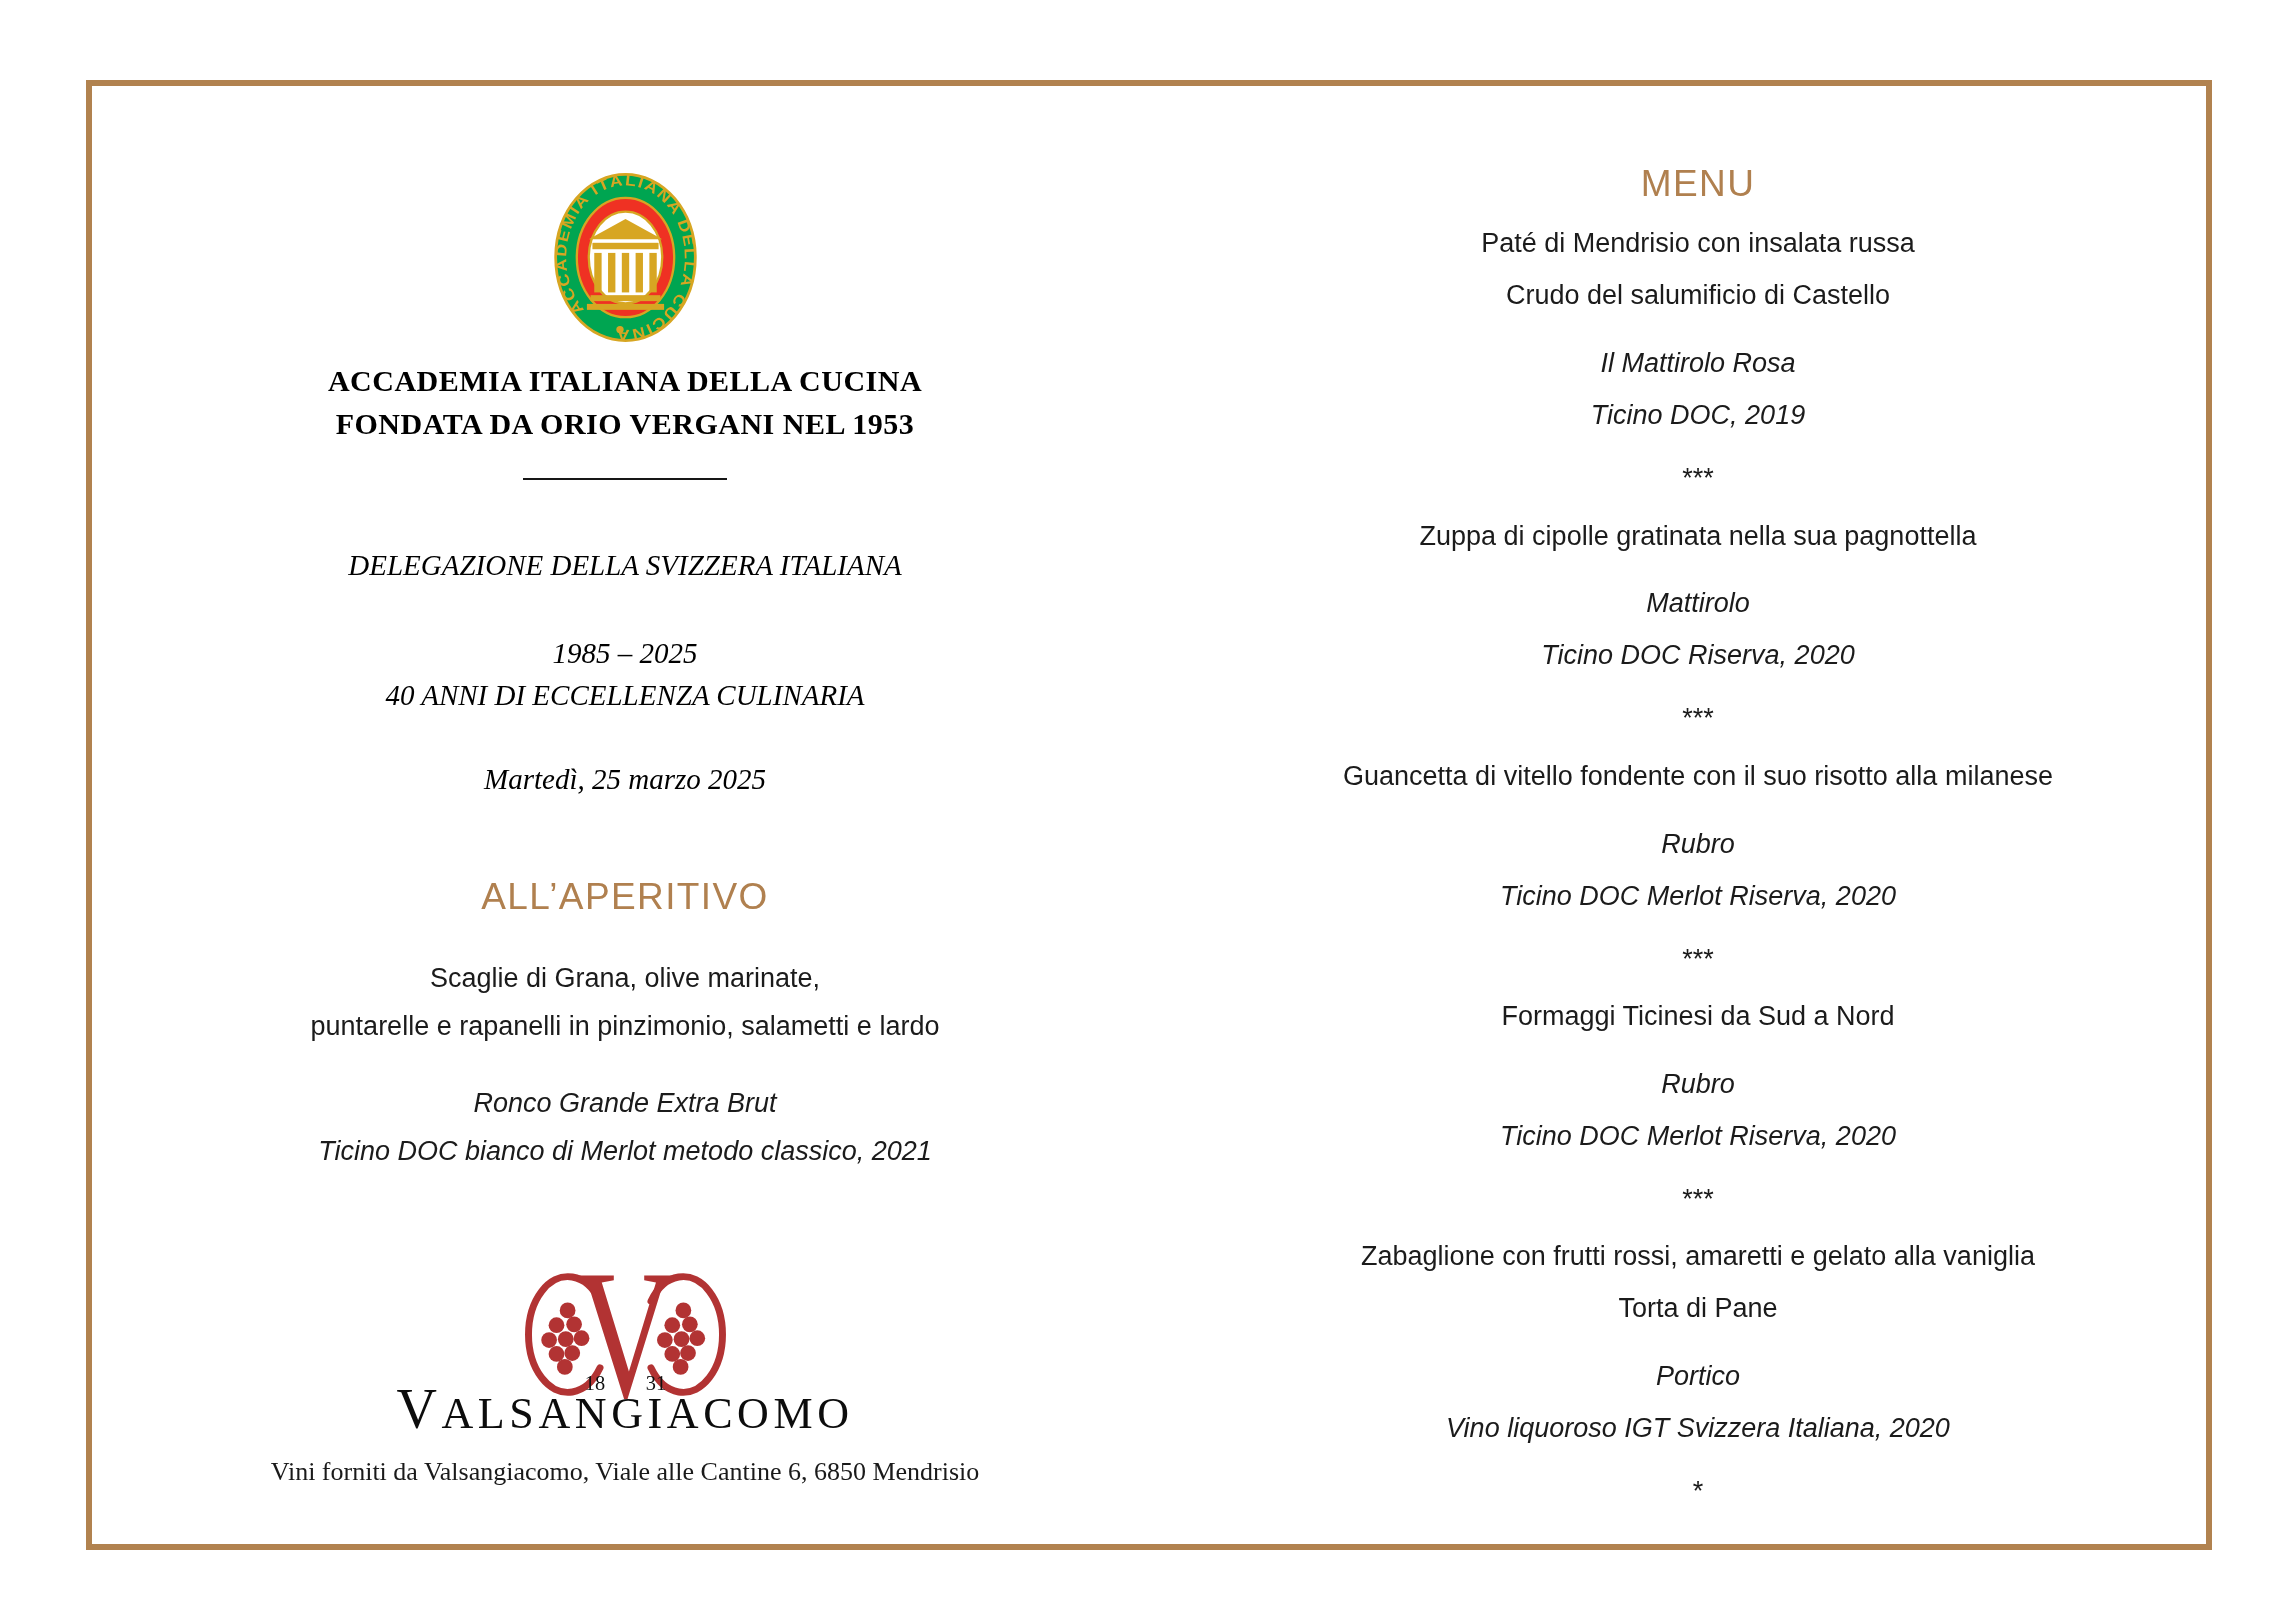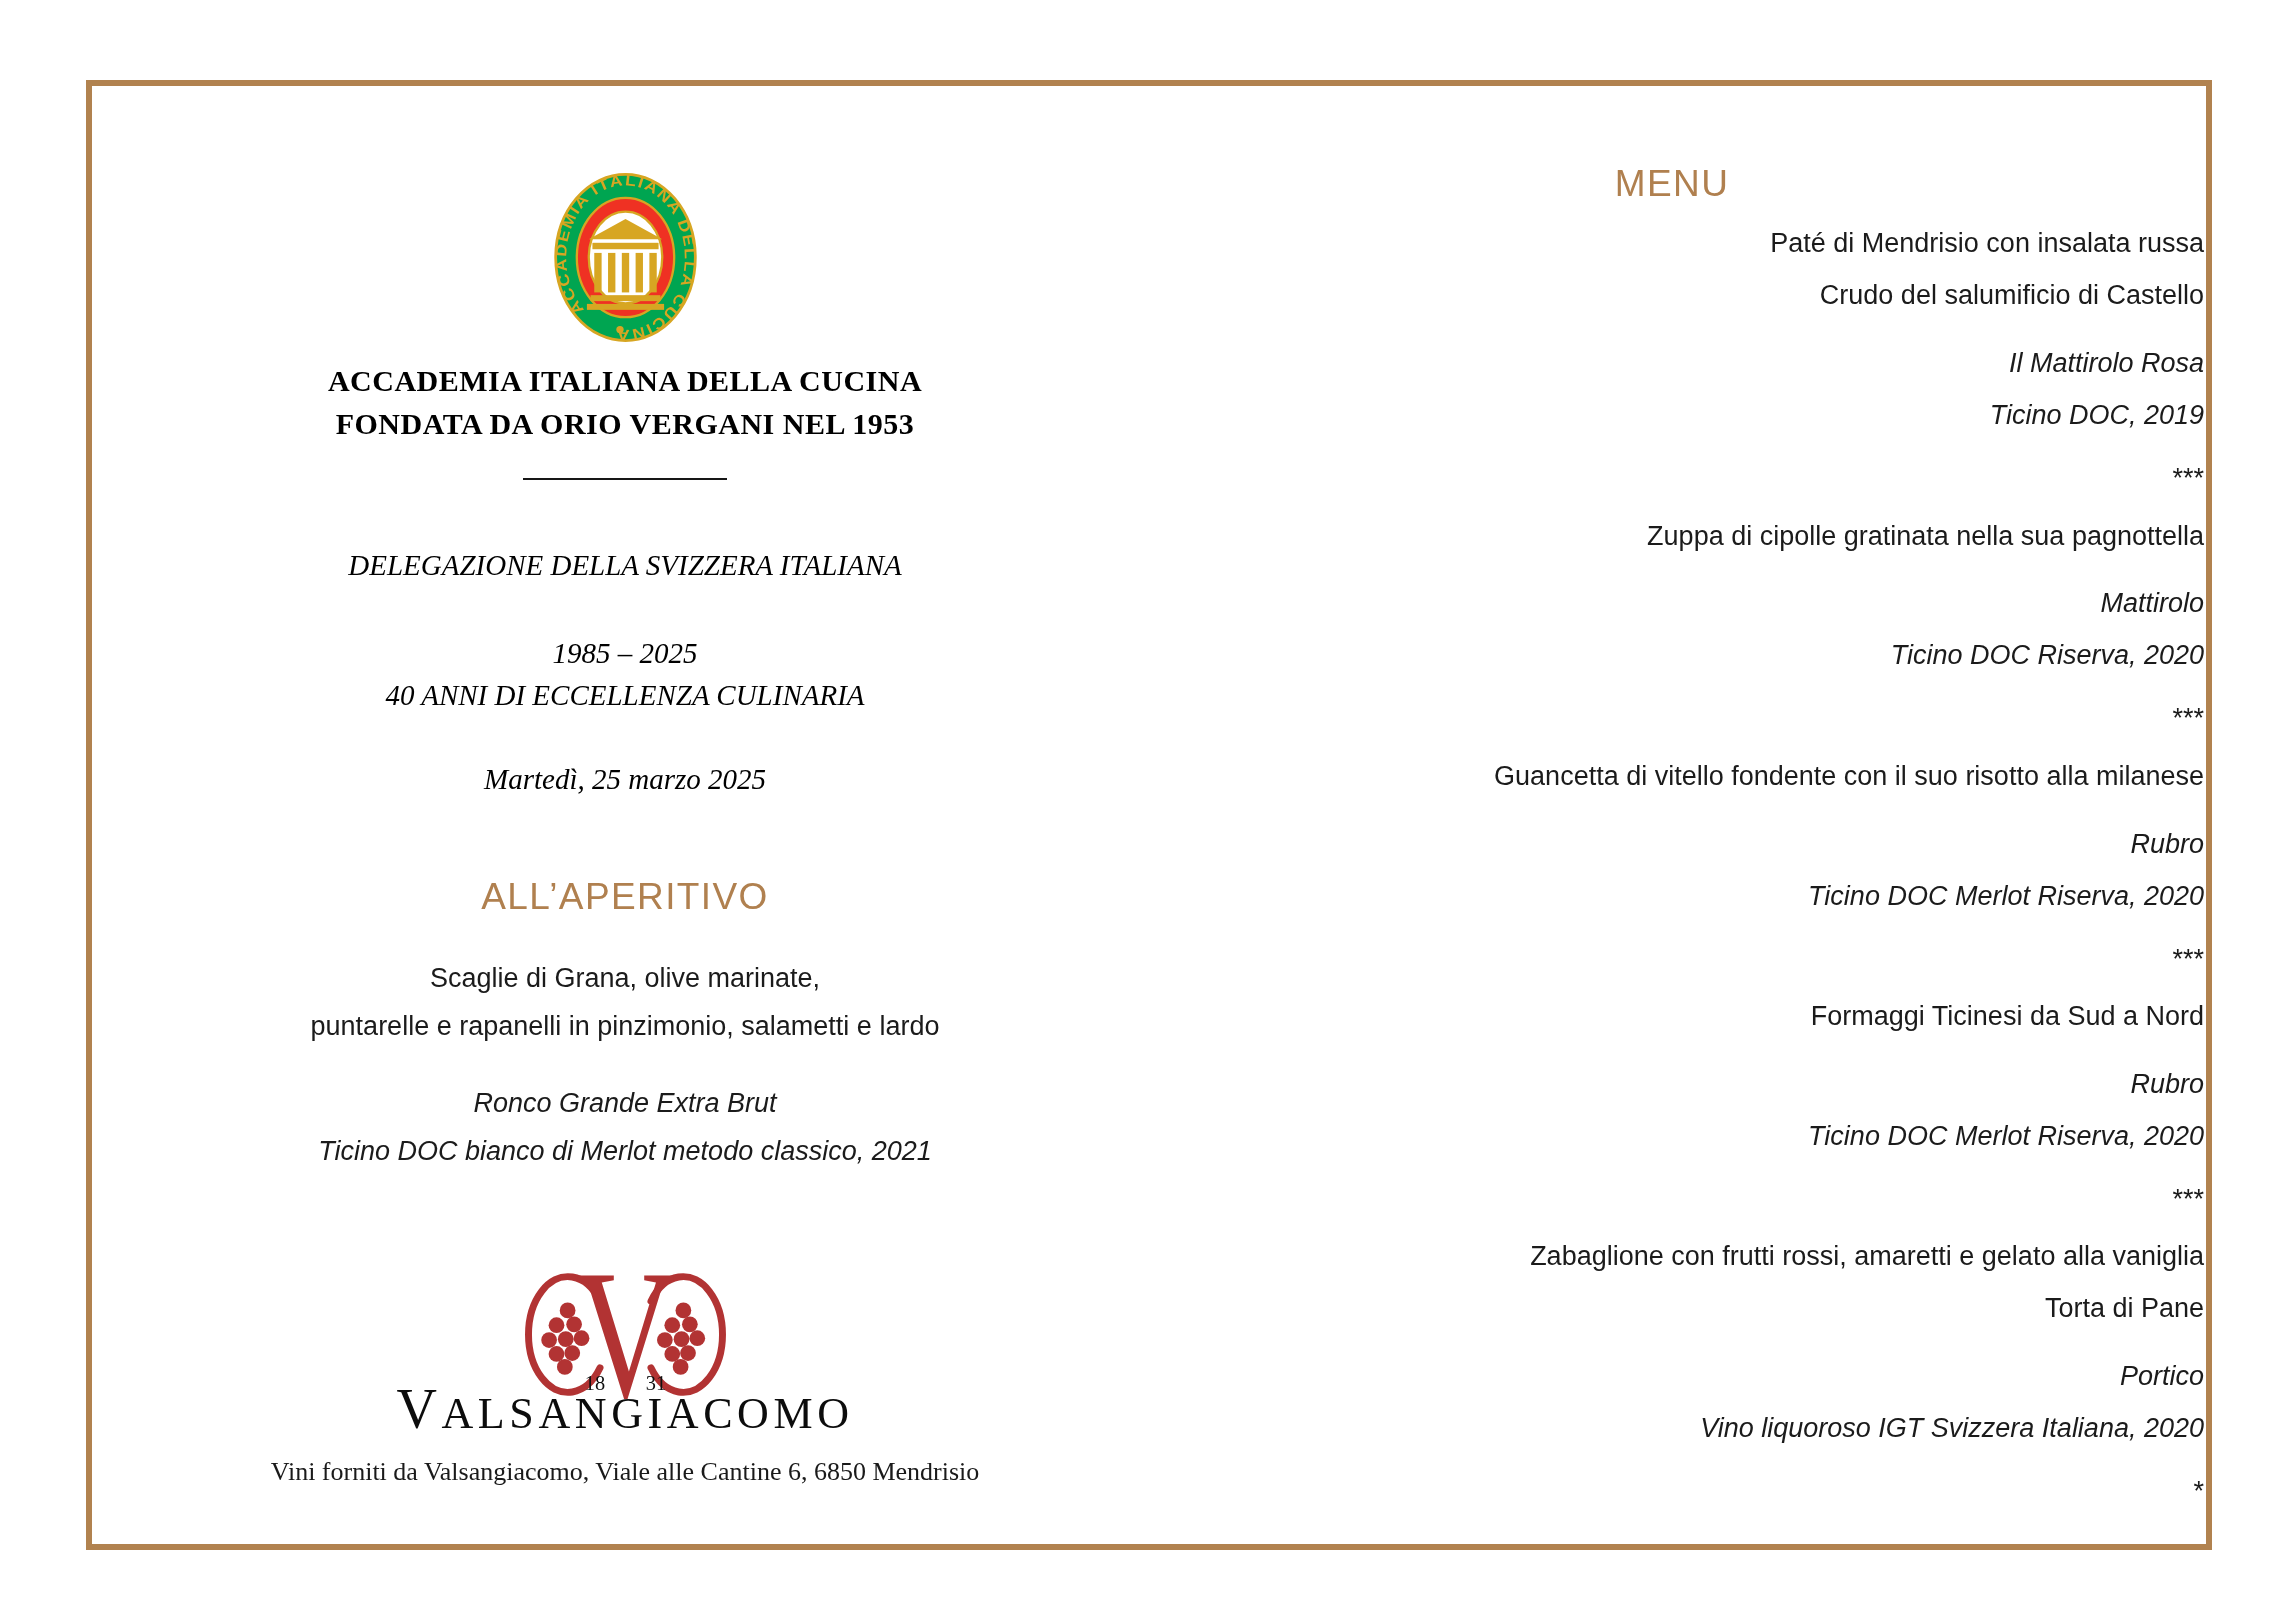--- a/index.html
+++ b/index.html
@@ -2,21 +2,21 @@
 <html style="font-size:7.4px"><head>
 <meta charset="utf-8">
 <style>
   html,body{margin:0;padding:0;background:#fff;}
   .page{position:relative;width:2295px;height:1623px;background:#ffffff;overflow:hidden;
         font-family:"Liberation Sans",sans-serif;color:#1a1a1a;}
   .frame{position:absolute;left:86px;top:80px;width:2126px;height:1470px;
          border:6px solid #b1824f;box-sizing:border-box;}
   .col{position:absolute;text-align:center;}
   .col-left{left:102px;top:80px;width:1046px;}
-  .col-right{left:1140px;top:80px;width:1064px;}
+  .col-right{left:1166px;top:80px;width:1064px;}
 
   .seal{display:block;margin:90px auto 0;}
   .org-line{margin:0;font-family:"Liberation Serif",serif;font-weight:bold;font-size:30px;
             line-height:43px;letter-spacing:0.5px;color:#000;white-space:nowrap;}
   .org-first{margin-top:14px;}
   .divider{margin:33px auto 0;width:204px;height:0;border-top:2.3px solid #161616;}
   .serif-italic{font-family:"Liberation Serif",serif;font-style:italic;font-size:29px;
                 line-height:42px;color:#000;white-space:nowrap;}
   .delegation{margin-top:64px;}
   .years{margin-top:46px;}
@@ -29,21 +29,21 @@
   .ap-line1{margin-top:32px;}
   .ap-wine1{margin-top:29px;}
   .vlogo{display:block;margin:90px auto 0;}
   .wordmark{margin-top:-18.5px;font-family:"Liberation Serif",serif;color:#0c0c0c;
             line-height:47px;letter-spacing:4.6px;white-space:nowrap;}
   .wordmark .initial{font-size:56px;}
   .wordmark .rest{font-size:44px;}
   .winery-note{margin-top:4.6px;font-size:26px;line-height:37px;white-space:nowrap;font-family:Liberation Serif, serif;}
 
   .menu-heading{margin-top:79px;}
-  .menu-items{margin-top:8.3px;text-align:right;}
+  .menu-items{margin-top:8.3px;}
   .item{font-size:27px;line-height:52px;white-space:nowrap;color:#1b1b1b;}
   .mt-lg{margin-top:15.7px;}
   .mt-md{margin-top:11px;}
   .mt-sm{margin-top:5.6px;}
 </style>
 </head>
 <body>
 
 <div class="page">
   <div class="frame"></div>

